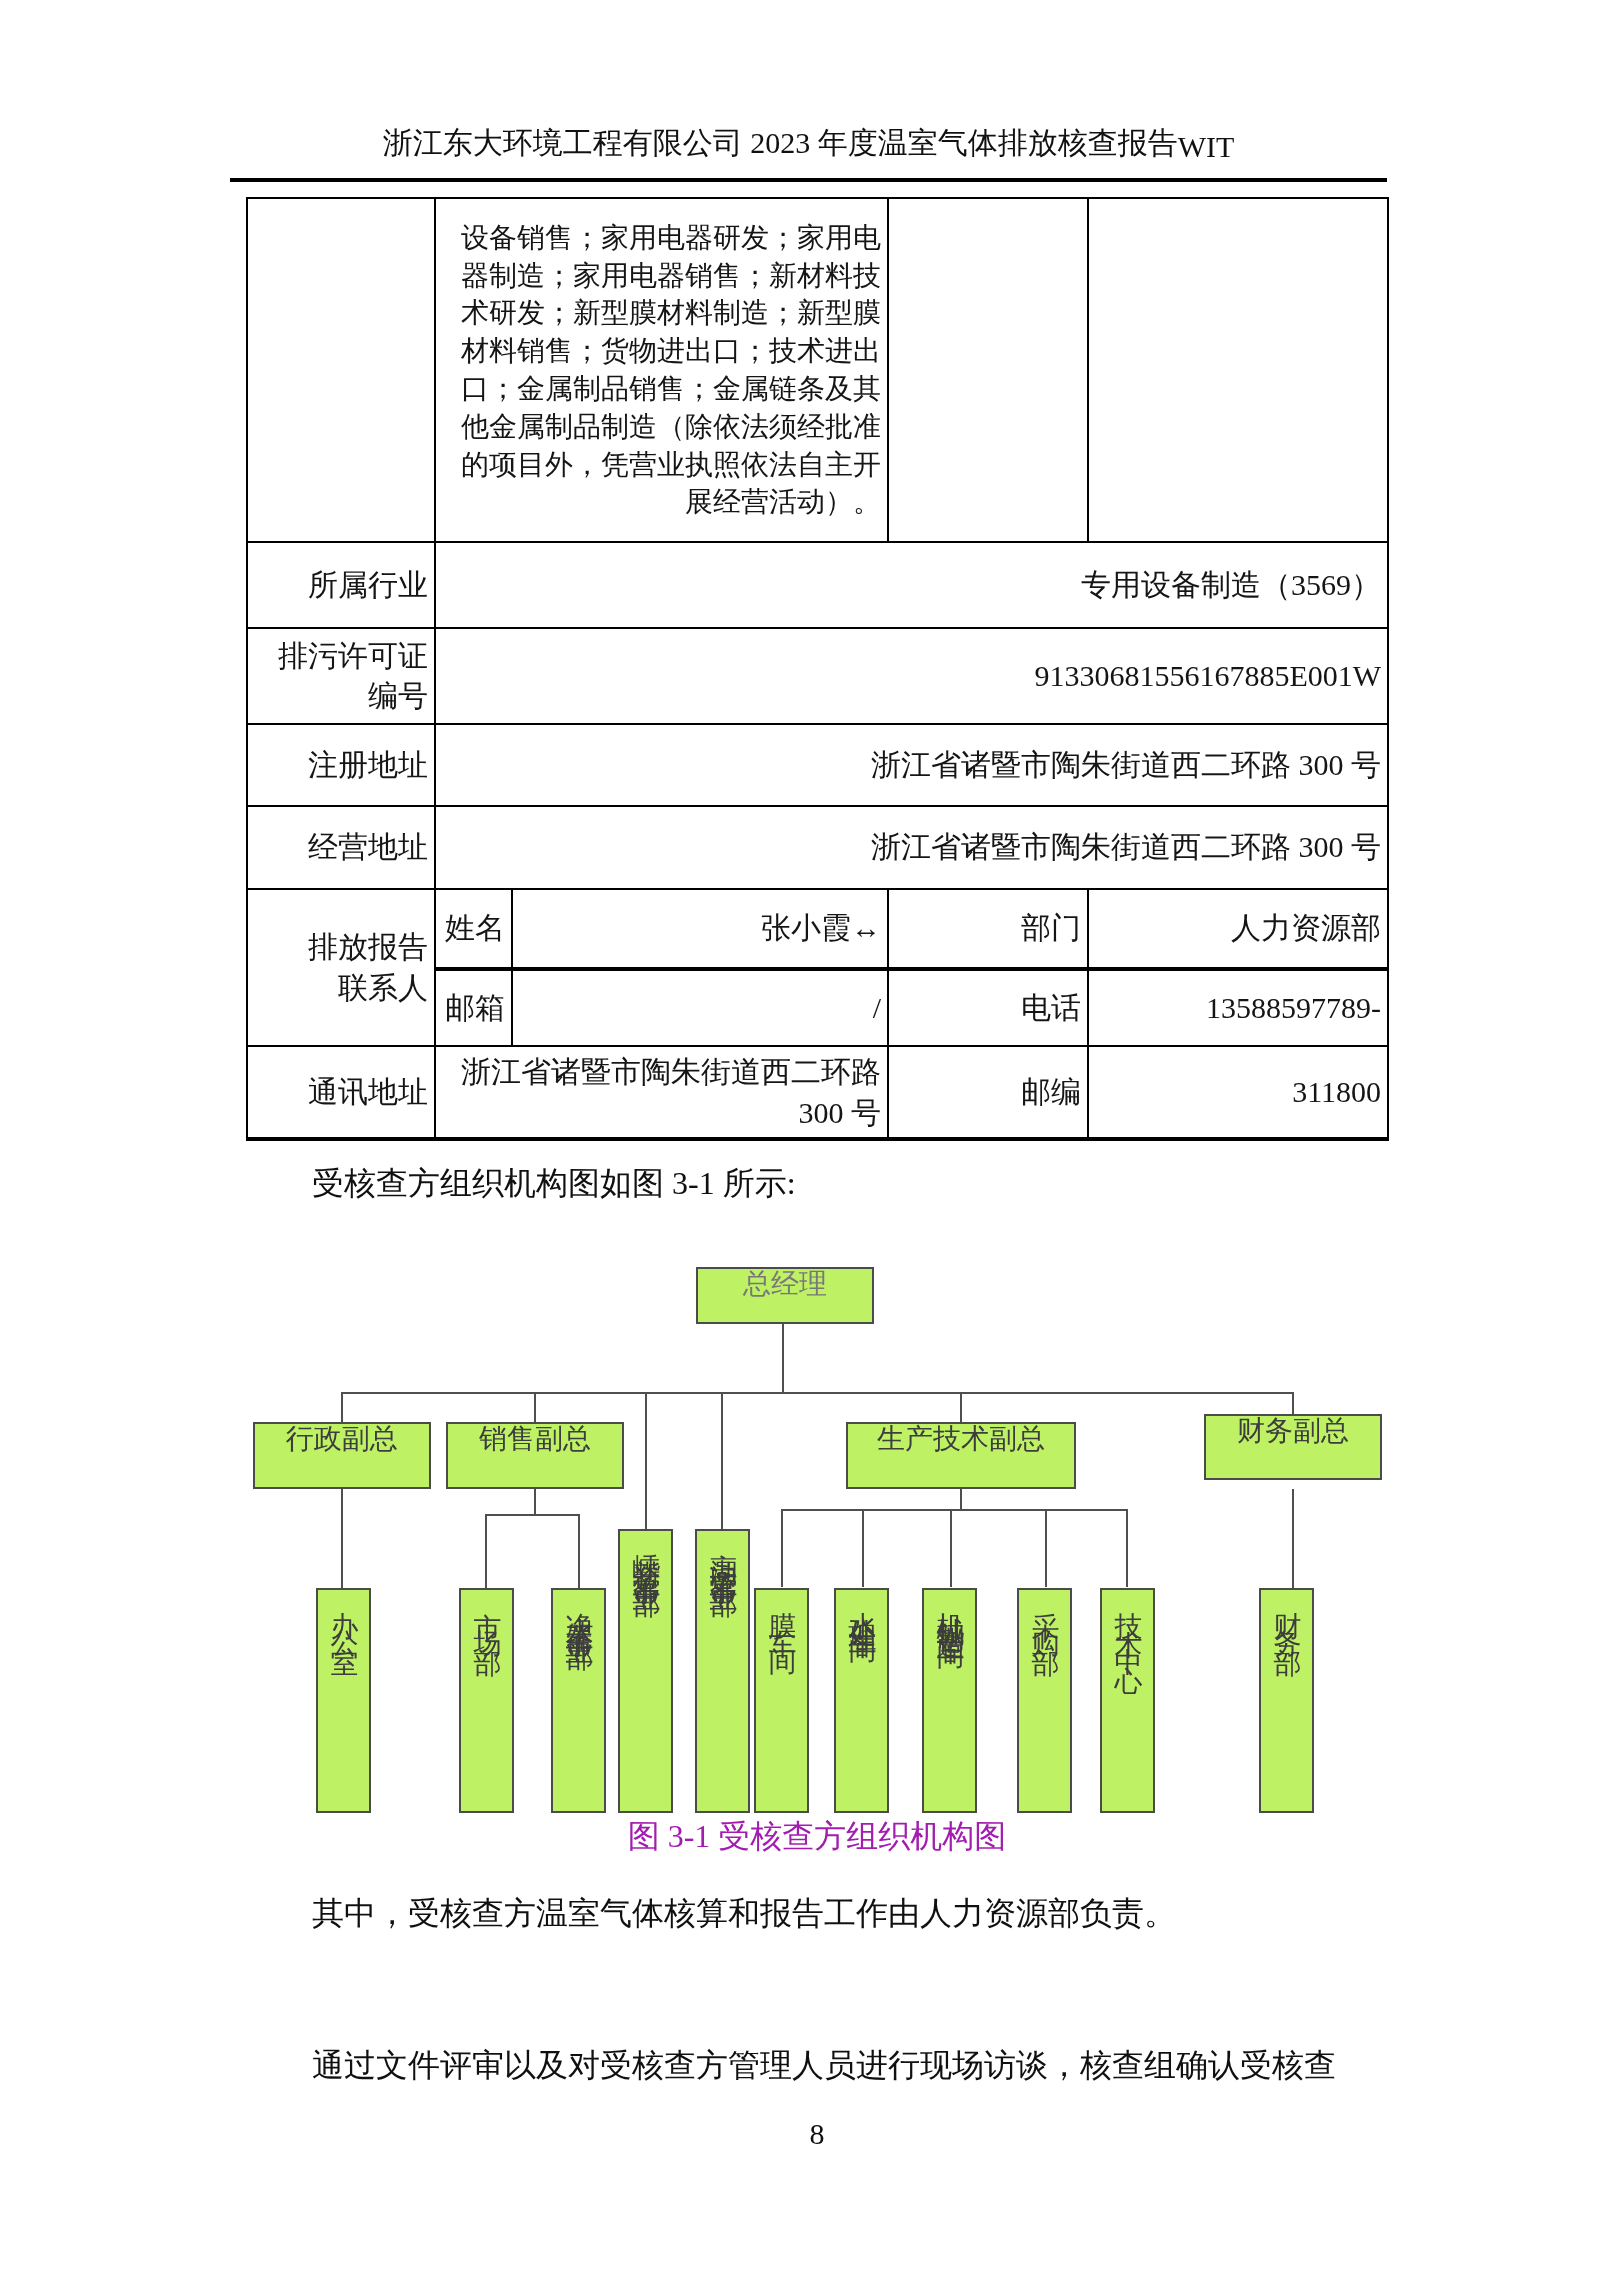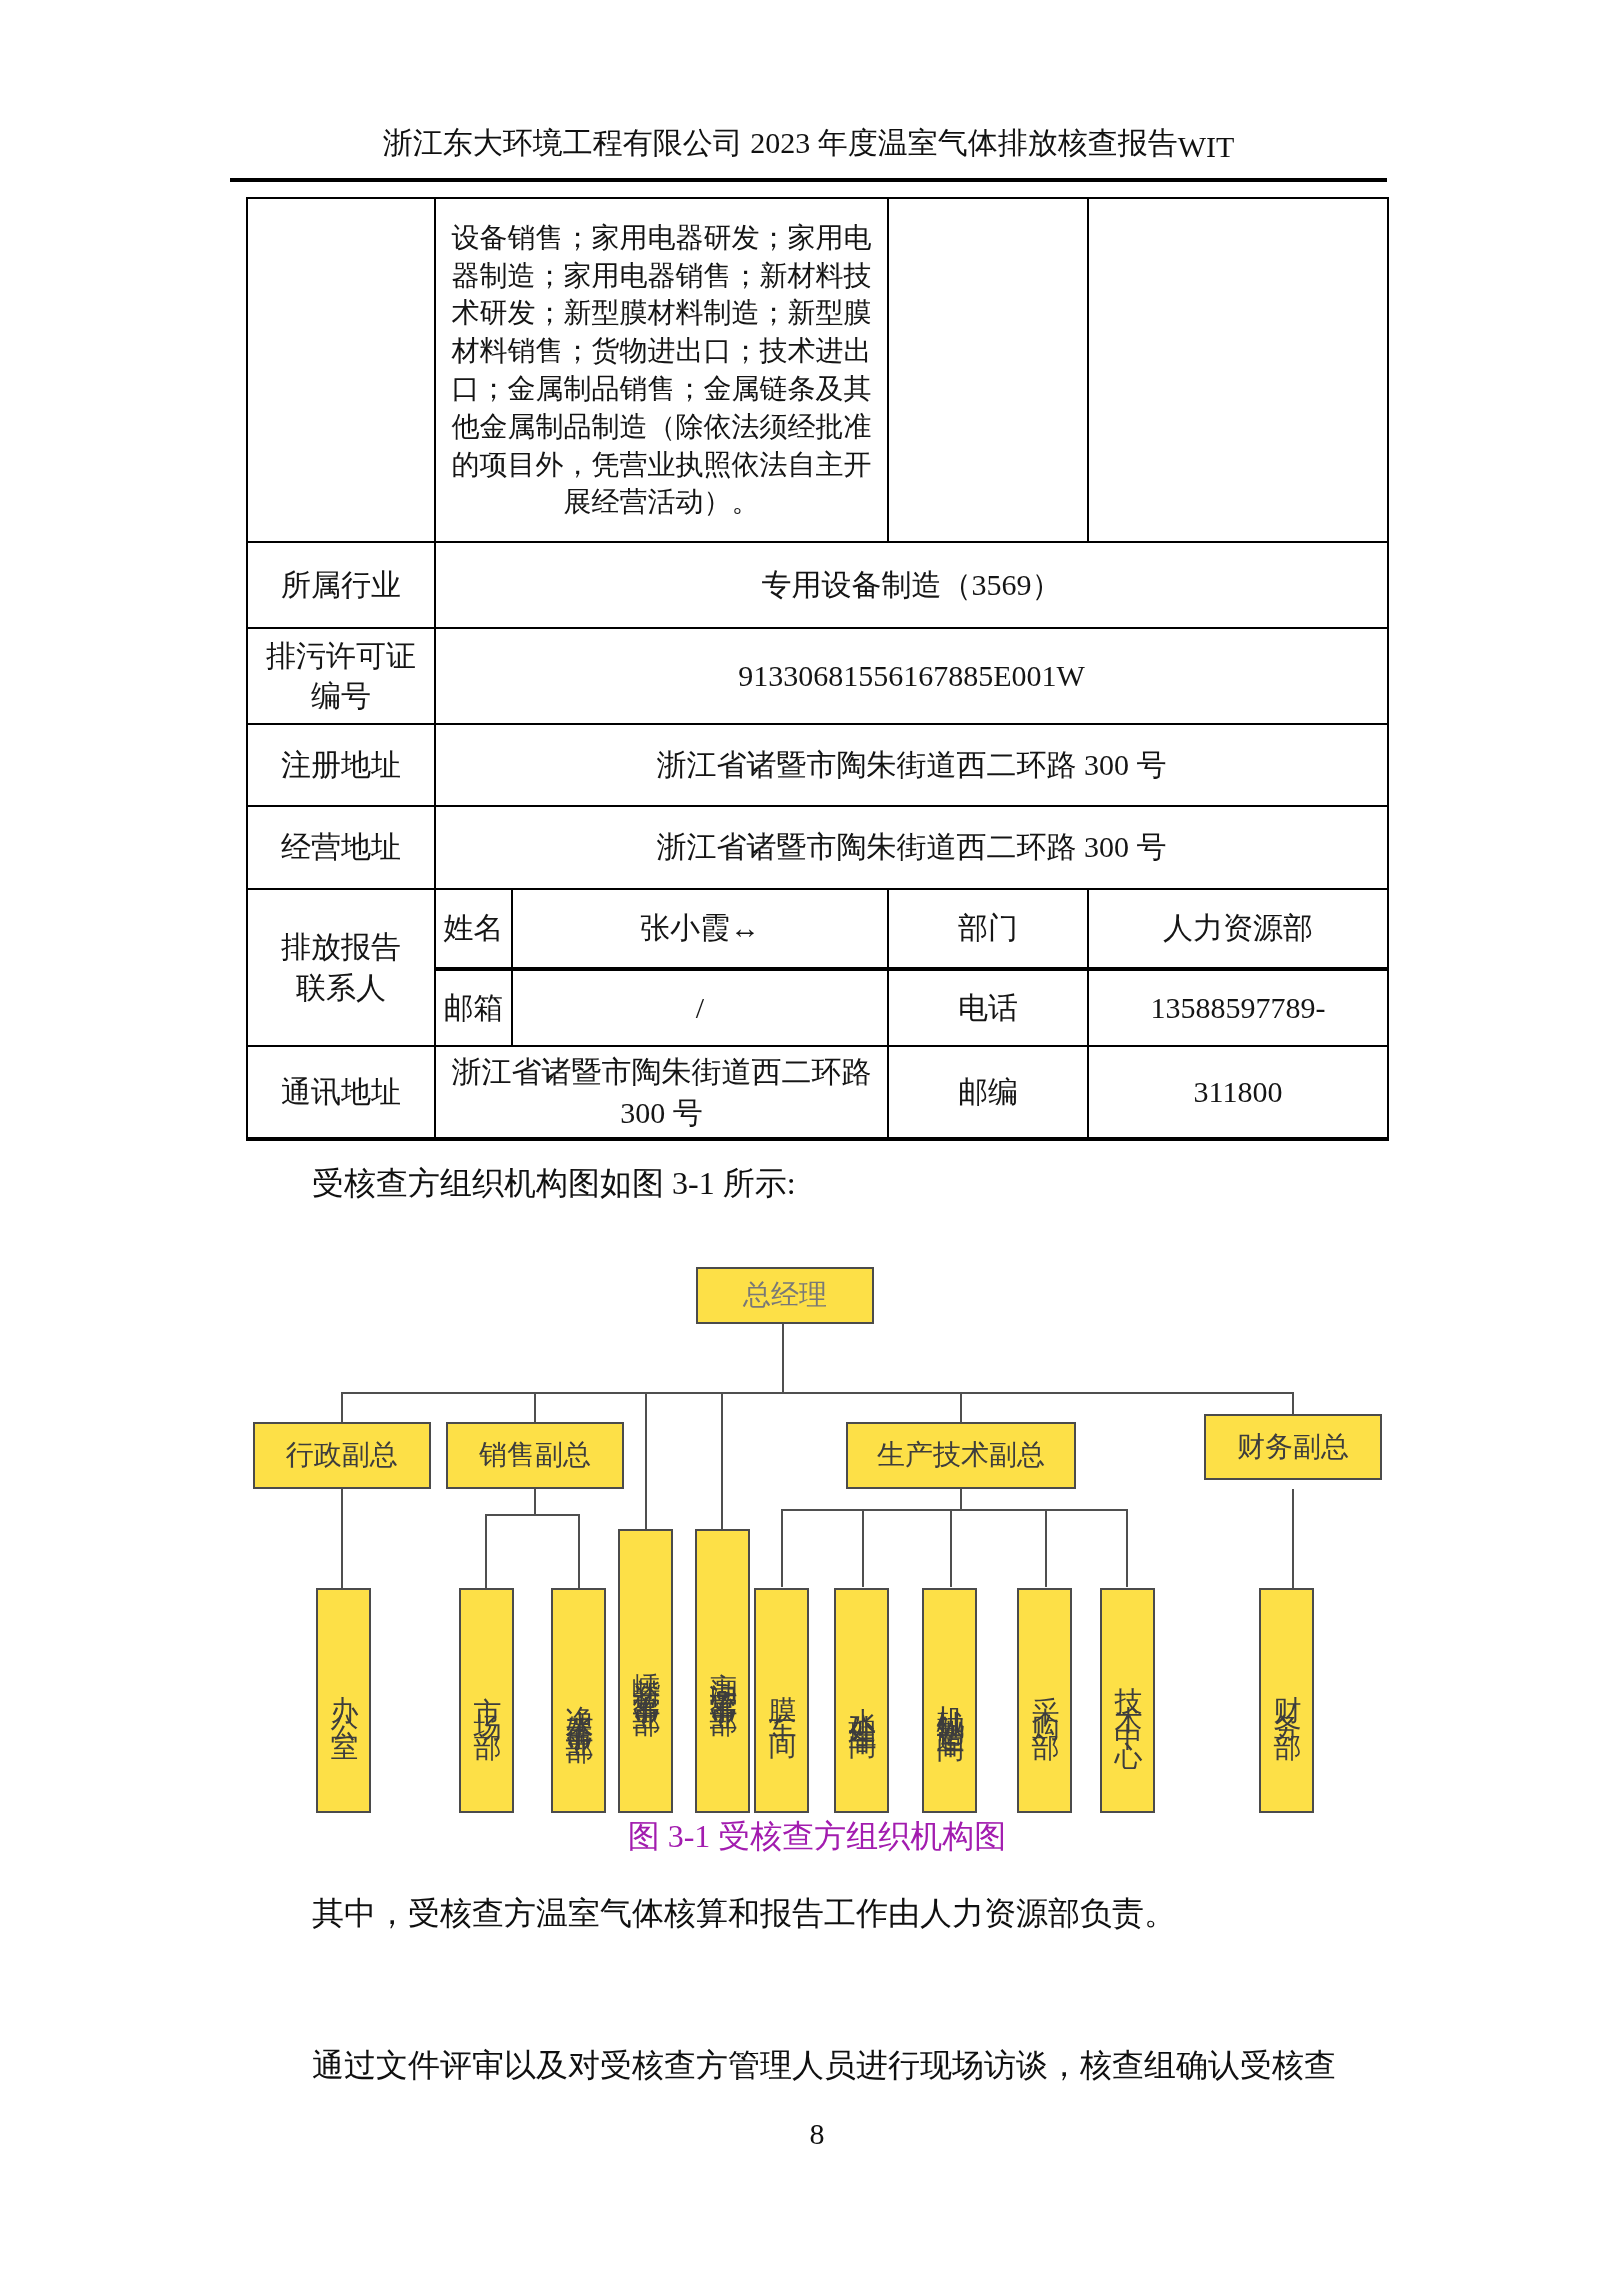--- a/index.html
+++ b/index.html
@@ -21,21 +21,21 @@
   }
 
   
   table.info {
     position:absolute; left:246px; top:197px; width:1142px;
     border-collapse:collapse; table-layout:fixed;
     font-size:30px; color:#151515;
   }
   table.info td {
     border:2px solid #000; vertical-align:middle;
-    text-align:center; padding:3.9px 5.9px; line-height:1.35;
+    text-align:right; padding:3.9px 5.9px; line-height:1.35;
   }
   td.scope-cell {
     text-align:left; font-size:28px; line-height:43px;
     padding:5.9px 9.8px 5.9px 12.7px; letter-spacing:0;
   }
   td.val-left { text-align:left; padding-left:19.6px; }
   tr.thick-bottom td { border-bottom:4.9px solid #000; }
   table.info tr:last-child td { border-bottom:4.9px solid #000; }
 
   
@@ -53,22 +53,22 @@
   }
   .section-heading .hnum { margin-right:17.6px; }
   .page-number {
     position:absolute; left:246px; top:2117px; width:1142px;
     text-align:center; font-size:30px;
   }
 
   
   .org-chart { position:absolute; left:245px; top:1230px; width:1147px; height:593px; }
   .org-box {
-    position:absolute; border:2px solid #4b4b4b; background:#fde047;
-    display:flex; align-items:center; justify-content:center;
+    position:absolute; border:2px solid #4b4b4b; background:#bef264;
+    display:flex; align-items:flex-start; justify-content:center;
     color:#3d3d3d; font-size:28px; line-height:1.1;
   }
   .org-box.root { color:#787878; }
   .vtext { writing-mode:vertical-rl; text-orientation:upright; letter-spacing:5.9px; }
   .vtext.sp-wide { letter-spacing:17.6px; }
   .line { position:absolute; background:#4f4f4f; }
   .hline { height:2px; }
   .vline { width:2px; }
 </style>
 </head>

